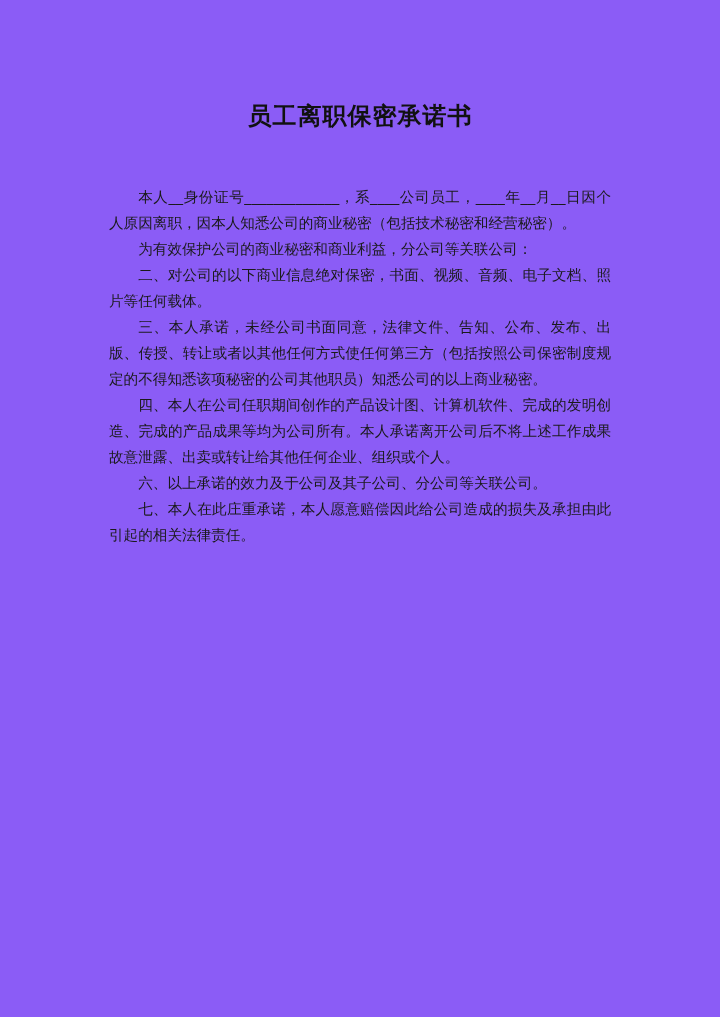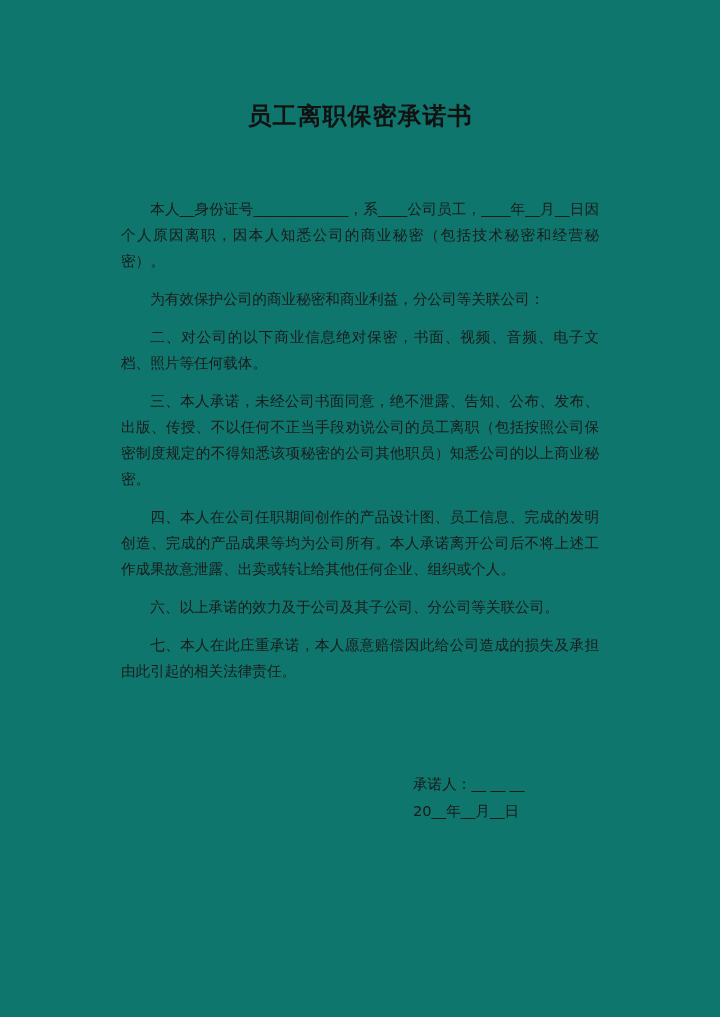--- a/index.html
+++ b/index.html
@@ -1,40 +1,36 @@
 <!DOCTYPE html>
 <html><head>
 <meta charset="utf-8">
 <style>
   html, body { margin: 0; padding: 0; background: #ffffff; }
   body { width: 720px; height: 1017px; position: relative; overflow: hidden;
          font-family: "DejaVu Sans", "Liberation Sans", sans-serif; color: #1a1a1a; }
-  .page { position: absolute; left: 0; top: 0; width: 720px; height: 1017px; background: #0f766e; }
+  .page { position: absolute; left: 0; top: 0; width: 720px; height: 1017px; background: #8b5cf6; }
   .title { position: absolute; top: 100px; left: 0; width: 720px; text-align: center;
            font-size: 24px; font-weight: bold; letter-spacing: 1px; color: #111; }
   .body { position: absolute; left: 109px; top: 184px; width: 502px;
           font-size: 14.6px; line-height: 26px; text-align: justify; }
-  .para { margin: 12px; text-indent: 2em; }
+  .para { margin: 0; text-indent: 2em; }
   .para.first { text-indent: 2em; }
   .sign { position: absolute; left: 413px; top: 770px; font-size: 14.6px; line-height: 27px; }
   .sign div { white-space: pre; }
 </style>
 </head>
 <body>
 
 <div class="page">
   <div class="title">员工离职保密承诺书</div>
 
   <div class="body">
     <p class="para first">本人__身份证号_____________，系____公司员工，____年__月__日因个人原因离职，因本人知悉公司的商业秘密（包括技术秘密和经营秘密）。</p>
     <p class="para">为有效保护公司的商业秘密和商业利益，分公司等关联公司：</p>
     <p class="para">二、对公司的以下商业信息绝对保密，书面、视频、音频、电子文档、照片等任何载体。</p>
-    <p class="para">三、本人承诺，未经公司书面同意，绝不泄露、告知、公布、发布、出版、传授、不以任何不正当手段劝说公司的员工离职（包括按照公司保密制度规定的不得知悉该项秘密的公司其他职员）知悉公司的以上商业秘密。</p>
-    <p class="para">四、本人在公司任职期间创作的产品设计图、员工信息、完成的发明创造、完成的产品成果等均为公司所有。本人承诺离开公司后不将上述工作成果故意泄露、出卖或转让给其他任何企业、组织或个人。</p>
+    <p class="para">三、本人承诺，未经公司书面同意，法律文件、告知、公布、发布、出版、传授、转让或者以其他任何方式使任何第三方（包括按照公司保密制度规定的不得知悉该项秘密的公司其他职员）知悉公司的以上商业秘密。</p>
+    <p class="para">四、本人在公司任职期间创作的产品设计图、计算机软件、完成的发明创造、完成的产品成果等均为公司所有。本人承诺离开公司后不将上述工作成果故意泄露、出卖或转让给其他任何企业、组织或个人。</p>
     <p class="para">六、以上承诺的效力及于公司及其子公司、分公司等关联公司。</p>
     <p class="para">七、本人在此庄重承诺，本人愿意赔偿因此给公司造成的损失及承担由此引起的相关法律责任。</p>
   </div>
 
-  <div class="sign">
-    <div>承诺人：__ __ __</div>
-    <div>20__年__月__日</div>
-  </div>
 </div>
 
 </body></html>

